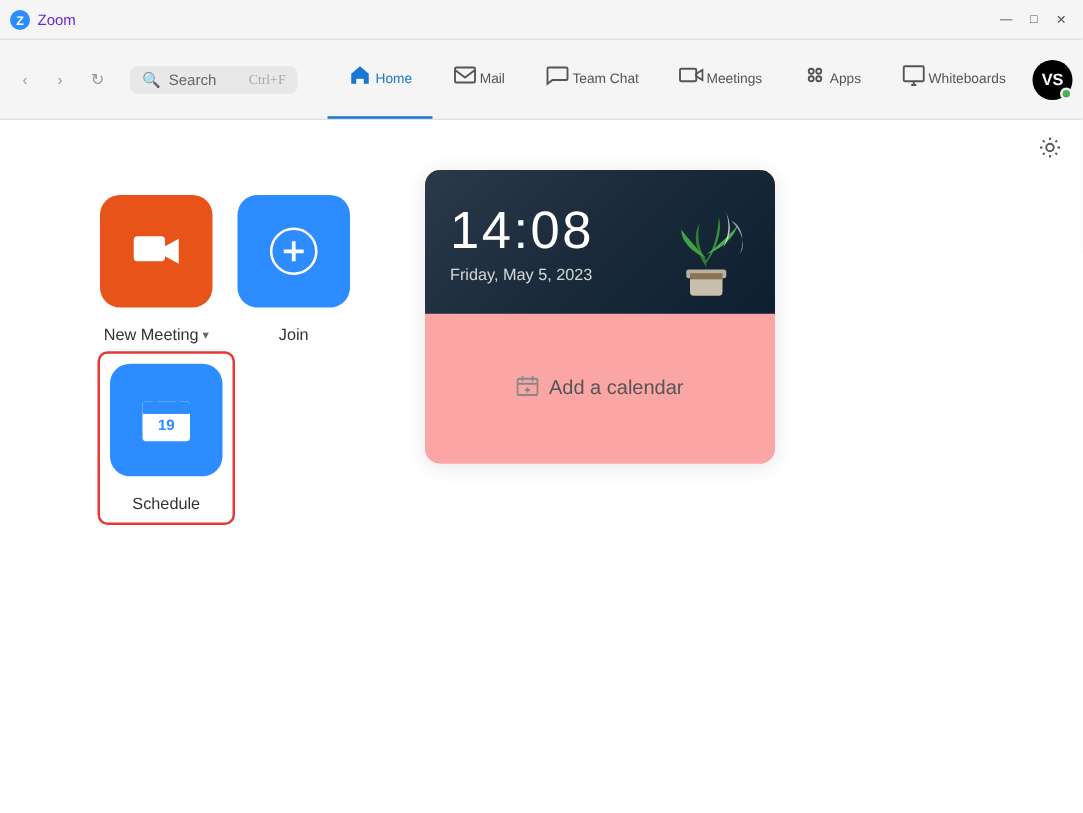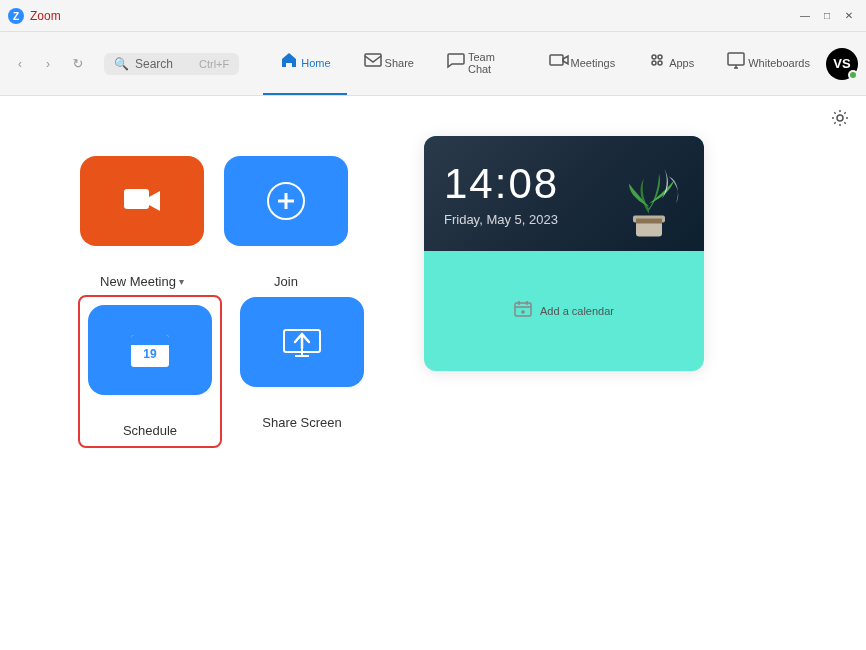--- a/index.html
+++ b/index.html
@@ -22,21 +22,21 @@
       padding: 0 8px;
       border-bottom: 1px solid #e0e0e0;
     }
     .title-bar-left {
       display: flex;
       align-items: center;
       gap: 6px;
     }
     .title-bar-title {
       font-size: 12px;
-      color: #b91c1c;
+      color: #6d28d9;
       font-weight: 500;
     }
     .window-controls {
       display: flex;
       gap: 4px;
     }
     .win-btn {
       width: 18px;
       height: 18px;
       display: flex;
@@ -89,21 +89,21 @@
       align-items: center;
       background: #e8e8e8;
       border-radius: 6px;
       padding: 4px 10px;
       gap: 6px;
       margin: auto 8px;
       cursor: pointer;
     }
     .nav-search-icon { color: #888; font-size: 12px; }
     .nav-search-text { font-size: 12px; color: #666; }
-    .nav-search-shortcut { font-size: 11px; color: #aaa; margin-left: 20px; }
+    .nav-search-shortcut { font-size: 11px; color: #aaa; margin-left: 20px; font-family: Liberation Serif, serif; }
 
     
     .nav-tabs {
       display: flex;
       align-items: stretch;
       flex: 1;
       justify-content: flex-start;
       padding-left: 8px;
     }
     .nav-tab {
@@ -176,25 +176,25 @@
     }
     .actions-row {
       display: flex;
       gap: 20px;
     }
 
     .action-item {
       display: flex;
       flex-direction: column;
       align-items: center;
-      gap: 28px;
+      gap: 14px;
       cursor: pointer;
     }
     .action-btn {
-      width: 124px;
+      width: 90px;
       height: 90px;
       border-radius: 16px;
       display: flex;
       align-items: center;
       justify-content: center;
       font-size: 36px;
       cursor: pointer;
       transition: transform 0.1s;
     }
     .action-btn.orange { background: #e8531a; color: white; }
@@ -209,21 +209,21 @@
     }
     .action-label-arrow { font-size: 10px; color: #666; }
 
     
     .calendar-widget {
       flex: 1;
       max-width: 280px;
       border-radius: 12px;
       overflow: hidden;
       box-shadow: 0 2px 16px rgba(0,0,0,0.1);
-      background: #5eead4;
+      background: #fca5a5;
     }
     .calendar-header {
       background: linear-gradient(135deg, #2a3a4a 0%, #1a2a3a 50%, #0d2030 100%);
       padding: 24px 20px;
       position: relative;
       overflow: hidden;
       min-height: 110px;
       display: flex;
       flex-direction: column;
       justify-content: center;
@@ -249,21 +249,21 @@
       flex-direction: column;
       align-items: center;
       justify-content: center;
       min-height: 120px;
     }
     .add-calendar {
       display: flex;
       align-items: center;
       gap: 8px;
       color: #555;
-      font-size: 11px;
+      font-size: 16px;
       cursor: pointer;
     }
     .add-calendar-icon { color: #888; font-size: 16px; }
 
     
     .top-right-settings {
       position: absolute;
       top: 12px;
       right: 16px;
       font-size: 18px;
@@ -313,21 +313,21 @@
       <span class="nav-tab-label">Home</span>
     </div>
 
     <div class="nav-tab">
       <span class="nav-tab-icon">
         <svg width="20" height="20" viewBox="0 0 20 20" fill="none">
           <rect x="2" y="4" width="16" height="12" rx="1" stroke="#555" stroke-width="1.5" fill="none"></rect>
           <path d="M2 6L10 12L18 6" stroke="#555" stroke-width="1.5" fill="none"></path>
         </svg>
       </span>
-      <span class="nav-tab-label">Share</span>
+      <span class="nav-tab-label">Mail</span>
     </div>
 
 
     <div class="nav-tab">
       <span class="nav-tab-icon">
         <svg width="20" height="20" viewBox="0 0 20 20" fill="none">
           <path d="M3 4H17C17.6 4 18 4.4 18 5V13C18 13.6 17.6 14 17 14H6L2 17V5C2 4.4 2.4 4 3 4Z" stroke="#555" stroke-width="1.5" fill="none"></path>
         </svg>
       </span>
       <span class="nav-tab-label">Team Chat</span>
@@ -425,32 +425,20 @@
             <rect x="6" y="17" width="38" height="3" fill="#2d8cff"></rect>
             <path d="M16 8V14M34 8V14" stroke="#2d8cff" stroke-width="3" stroke-linecap="round"></path>
             <text x="25" y="33" text-anchor="middle" font-size="12" fill="#2d8cff" font-weight="bold">19</text>
           </svg>
         </div>
         <div class="action-label">
           <span>Schedule</span>
         </div>
       </div>
 
-      <div class="action-item">
-        <div class="action-btn blue">
-          <svg width="44" height="44" viewBox="0 0 44 44" fill="none">
-            <rect x="4" y="10" width="36" height="22" rx="2" stroke="white" stroke-width="2" fill="none"></rect>
-            <path d="M22 28V36M15 36H29" stroke="white" stroke-width="2"></path>
-            <path d="M15 22L22 14L29 22M22 14V28" stroke="white" stroke-width="2.5" stroke-linecap="round" stroke-linejoin="round"></path>
-          </svg>
-        </div>
-        <div class="action-label">
-          <span>Share Screen</span>
-        </div>
-      </div>
     </div>
   </div>
 
   <div class="calendar-widget">
 
     <div class="calendar-header">
 
       <svg style="position:absolute;right:0;top:0;height:100%;width:110px;" viewBox="0 0 110 110" preserveAspectRatio="xMidYMid meet">
 
         <rect x="42" y="80" width="26" height="18" rx="3" fill="#c8bfae"></rect>

